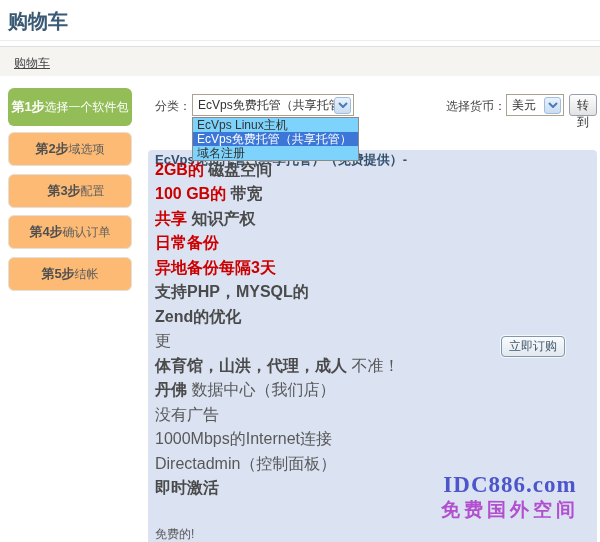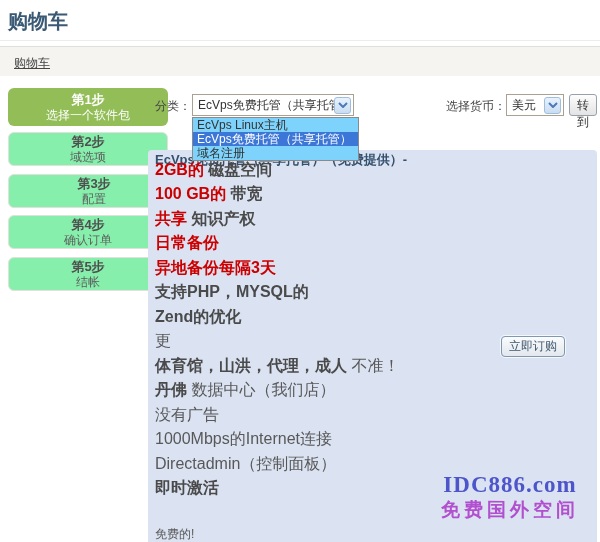--- a/index.html
+++ b/index.html
@@ -9,26 +9,26 @@
   .page-title{position:absolute;left:8px;top:8px;font-size:20px;font-weight:bold;
     color:#3a5974;margin:0;}
   .title-divider{position:absolute;left:0;top:40px;width:600px;height:1px;background:#ececec;}
 
   .breadcrumb-bar{position:absolute;left:0;top:46px;width:600px;height:30px;
     background:#f5f4f1;border-top:1px solid #dedede;box-sizing:border-box;}
   .breadcrumb-bar a{position:absolute;left:14px;top:8px;font-size:12px;color:#454545;
     text-decoration:underline;cursor:pointer;}
 
   
-  .step{position:absolute;left:8px;width:160px;border-radius:6px;
-    display:flex;flex-direction:column;align-items:center;justify-content:center;
+  .step{position:absolute;left:8px;width:124px;border-radius:6px;
+    display:flex;flex-direction:row;align-items:center;justify-content:center;
     text-align:center;box-sizing:border-box;cursor:pointer;}
   .step .t{font-size:13px;font-weight:bold;line-height:16px;}
   .step .s{font-size:12px;line-height:15px;}
-  .step.inactive{background:#86efac;border:1px solid #e3e0da;color:#555;height:34px;}
+  .step.inactive{background:#fdba74;border:1px solid #e3e0da;color:#555;height:34px;}
   .step.inactive .t{color:#4f4f4f;}
   .step.inactive .s{color:#5e5e5e;}
   .step.active{background:var(--accent-green,#92bd57);color:#fff;height:38px;border:0;}
 
   
   .cat-label{position:absolute;left:155px;top:98px;font-size:12px;color:#454545;}
   .fake-select{position:absolute;background:#fff;border:1px solid #a9a292;
     box-sizing:border-box;display:flex;align-items:center;cursor:pointer;}
   .fake-select .val{flex:1;font-size:12px;color:#333;padding-left:5px;white-space:nowrap;
     overflow:hidden;}

